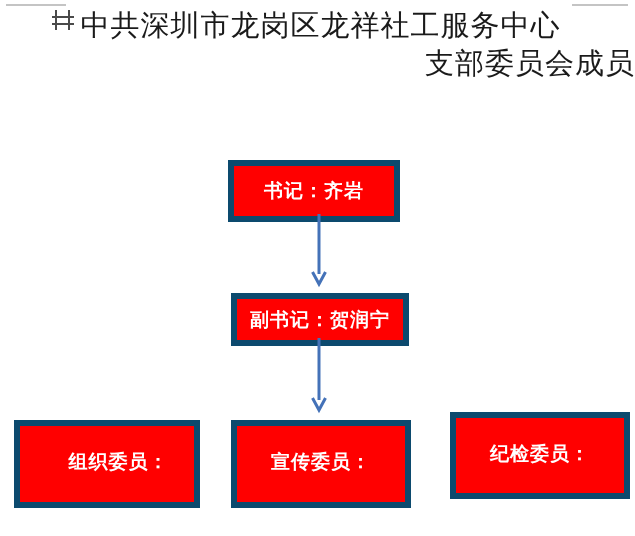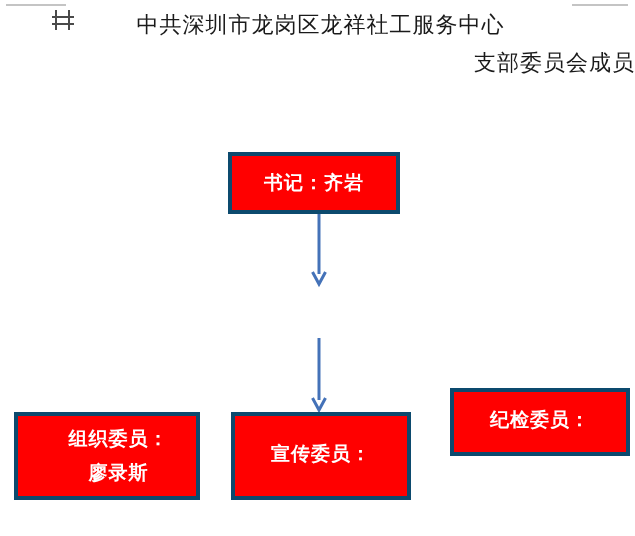--- a/index.html
+++ b/index.html
@@ -49,56 +49,57 @@
   
   .title-block {
     position: absolute;
     left: 0;
     top: 6px;
     width: 635px;
     text-align: center;
   }
   .title-line {
     font-family: "Liberation Serif", "DejaVu Serif", serif;
-    font-size: 22px;
+    font-size: 29px;
     line-height: 38px;
     color: #1a1a1a;
     letter-spacing: 1px;
     font-weight: 400;
     white-space: nowrap;
   }
   .title-line.line1 { padding-left: 6px; }
   .title-line.line2 { padding-left: 4px; text-align: right; }
 
   
   .node {
     position: absolute;
     background: #ff0000;
-    border: 4px solid #0c4a6e;
+    border: 6px solid #0c4a6e;
     box-sizing: border-box;
     color: #ffffff;
     font-family: "Liberation Serif", "DejaVu Serif", serif;
     font-weight: bold;
     font-size: 19px;
     display: flex;
     flex-direction: column;
     align-items: center;
     justify-content: center;
     text-align: center;
     letter-spacing: 1px;
     user-select: none;
+    margin-top: 8px;
   }
   .node .row { line-height: 30px; white-space: nowrap; }
   .node.two-line .row:first-child { margin-bottom: 4px; }
 
   #node-secretary       { left: 228px; top: 152px; width: 172px; height: 62px; }
   #node-deputy          { left: 231px; top: 285px; width: 178px; height: 53px; }
   #node-organization    { left: 14px;   top: 412px; width: 186px; height: 88px; padding-left: 23px; }
   #node-propaganda      { left: 231px; top: 412px; width: 180px; height: 88px; gap: 7px; }
-  #node-discipline      { left: 450px; top: 388px; width: 180px; height: 68px; }
+  #node-discipline      { left: 450px; top: 404px; width: 180px; height: 87px; }
 
   
   .connector {
     position: absolute;
     width: 18px;
   }
   .connector svg { display: block; overflow: visible; }
   #connector-1 { left: 310px; top: 214px; height: 72px; }
   #connector-2 { left: 310px; top: 338px; height: 74px; }
 </style>
@@ -126,31 +127,33 @@
     <div class="row">书记：齐岩</div>
   </div>
 
   <div class="connector" id="connector-1">
     <svg width="18" height="72" viewBox="0 0 18 72">
       <line x1="9" y1="0" x2="9" y2="60" stroke="#4472b8" stroke-width="3"></line>
       <path d="M 2.5 58 L 9 70 L 15.5 58" fill="none" stroke="#4472b8" stroke-width="3" stroke-linecap="butt"></path>
     </svg>
   </div>
 
+  <div class="node" id="node-deputy">
+    <div class="row">副书记：贺润宁</div>
+  </div>
 
   <div class="connector" id="connector-2">
     <svg width="18" height="74" viewBox="0 0 18 74">
       <line x1="9" y1="0" x2="9" y2="62" stroke="#4472b8" stroke-width="3"></line>
       <path d="M 2.5 60 L 9 72 L 15.5 60" fill="none" stroke="#4472b8" stroke-width="3" stroke-linecap="butt"></path>
     </svg>
   </div>
 
   <div class="node two-line" id="node-organization">
     <div class="row">组织委员：</div>
-    <div class="row">廖录斯</div>
   </div>
 
   <div class="node two-line" id="node-propaganda">
     <div class="row">宣传委员：</div>
   </div>
 
   <div class="node two-line" id="node-discipline">
     <div class="row">纪检委员：</div>
   </div>
 

